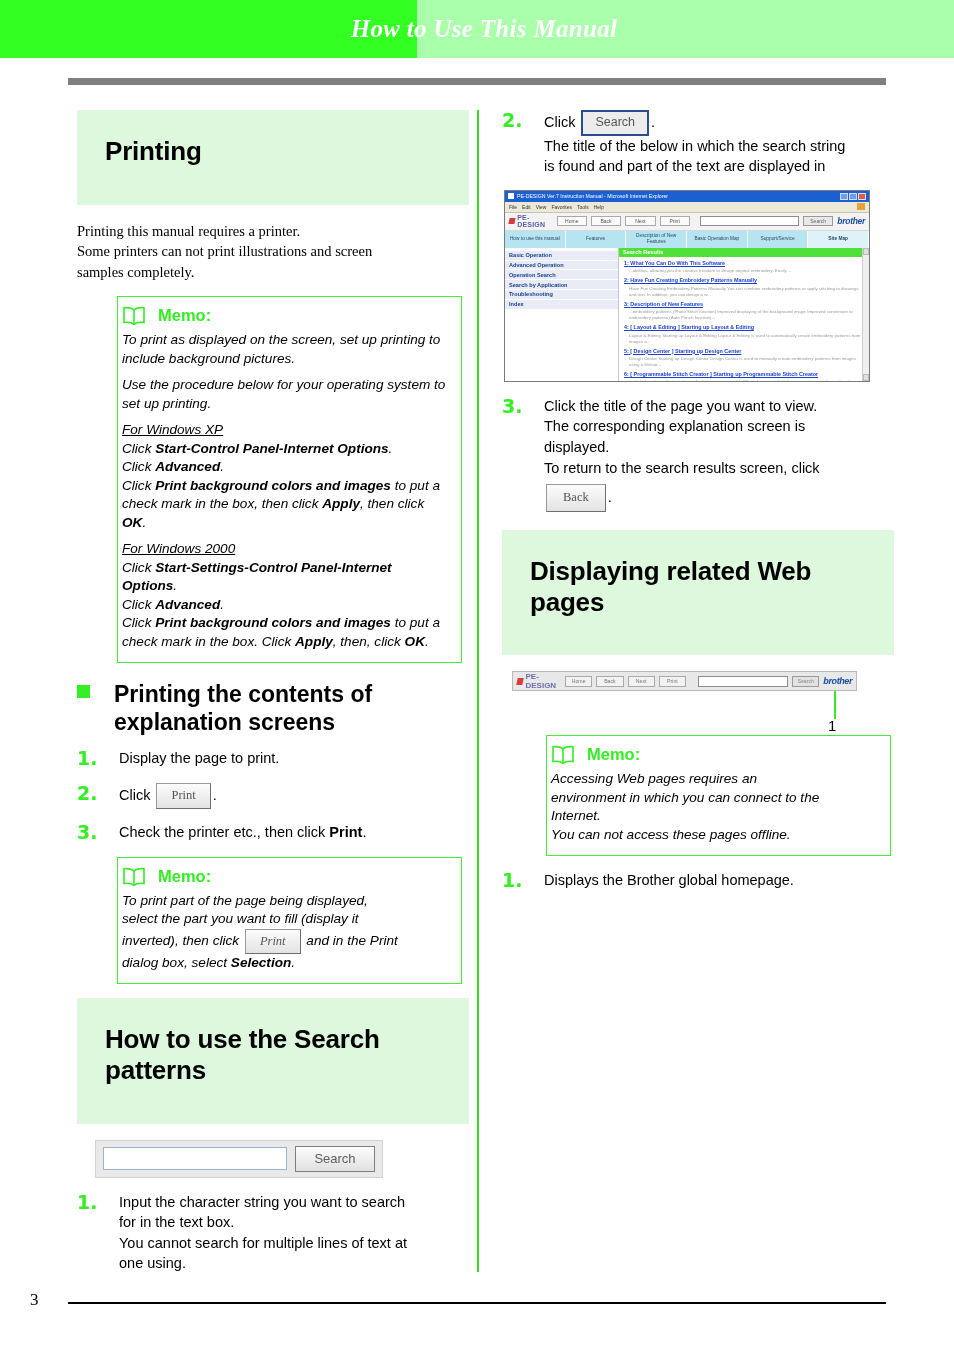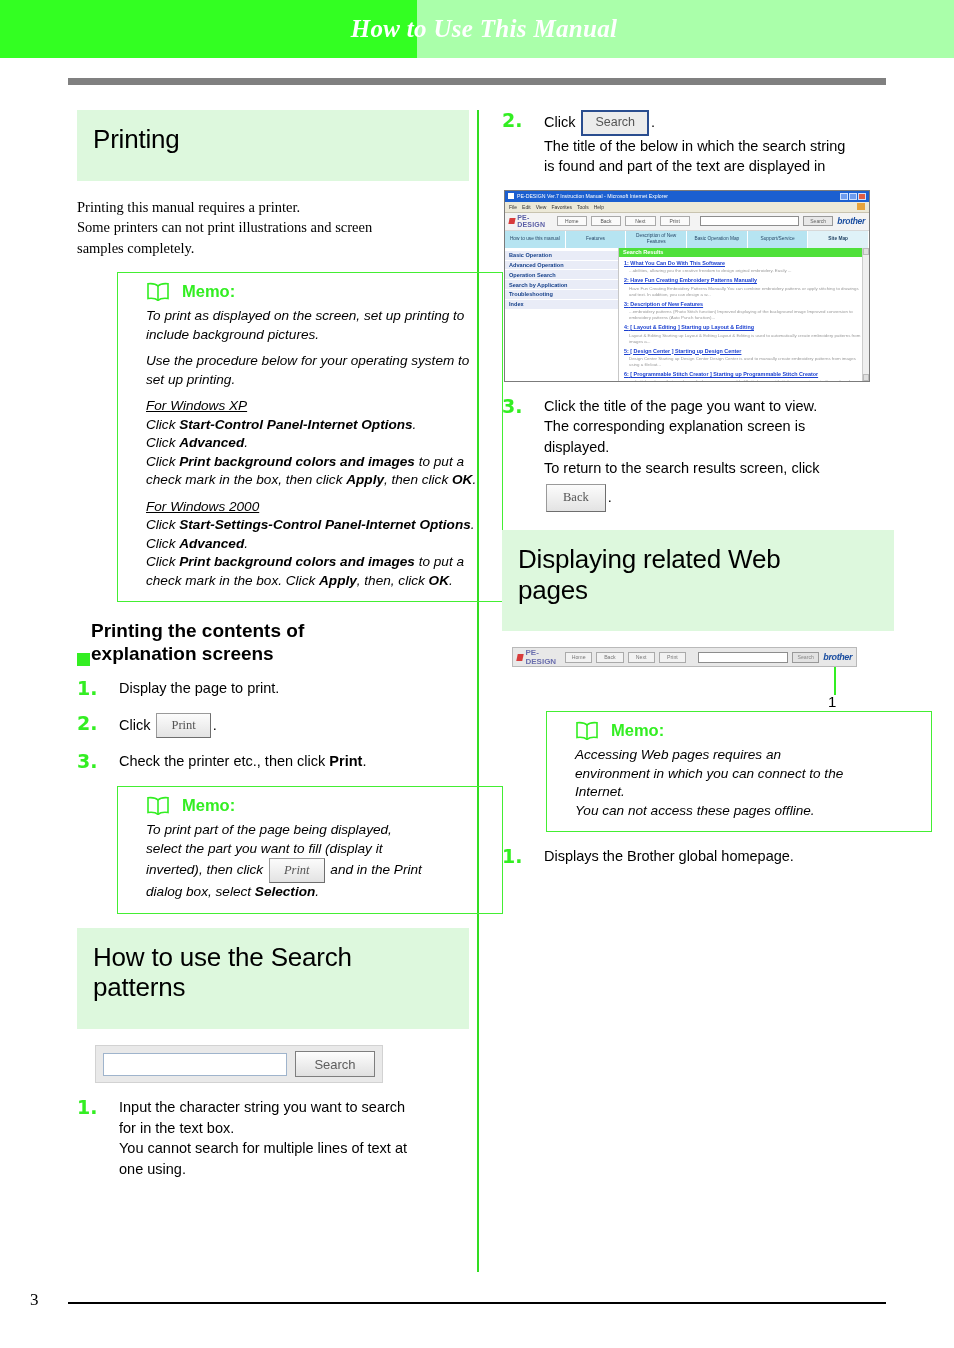--- a/index.html
+++ b/index.html
@@ -53,62 +53,62 @@
     background:#33dd22;
   }
 
   
   .section-head {
     background:#ddf8dd;
     padding:14px 16px 26px 16px;
     margin-bottom:16px;
   }
   .section-head h1 {
-    margin:0;
+    margin:12px;
     font-size:26px;
-    font-weight:normal;
+    font-weight:bold;
     line-height:1.18;
     letter-spacing:-0.2px;
   }
 
   .body-text {
     font-size:14.5px;
     line-height:1.42;
     margin:0 0 14px 0;
     font-family:Liberation Serif, serif;
   }
 
   
   .memo {
     border:1.5px solid #44ee33;
-    padding:9px 12px 11px 28px;
+    padding:9px 12px 11px 4px;
     margin: 6px 0 14px 40px;
-    width:386px;
+    width:345px;
   }
   .memo-head {
     display:flex; align-items:center; gap:12px;
     margin-bottom:6px;
   }
   .memo-title {
     color:#33ee22; font-weight:bold; font-size:16.5px;
   }
   .memo-body {
     font-style:italic; font-size:13.6px; line-height:1.36;
   }
   .memo-body p { margin:0 0 8px 0; }
   .memo-body p:last-child { margin-bottom:0; }
   .memo-body b { font-style:italic; font-weight:bold; }
   .memo-body .u { text-decoration:underline; }
 
   .book-icon { width:24px; height:19px; display:block; }
 
   
   .sub-head {
-    display:flex; align-items:flex-end; gap:1px;
-    font-size:19px; font-weight:bold; line-height:1.2;
+    display:flex; align-items:flex-start; gap:24px;
+    font-size:23px; font-weight:bold; line-height:1.2;
     margin: 18px 0 12px 0;
   }
   .sq {
     width:13px; height:13px; background:#33ee22; margin-top:4px; flex:none;
   }
 
   
   .step {
     display:flex; align-items:flex-start;
     margin:0 0 13px 0;

